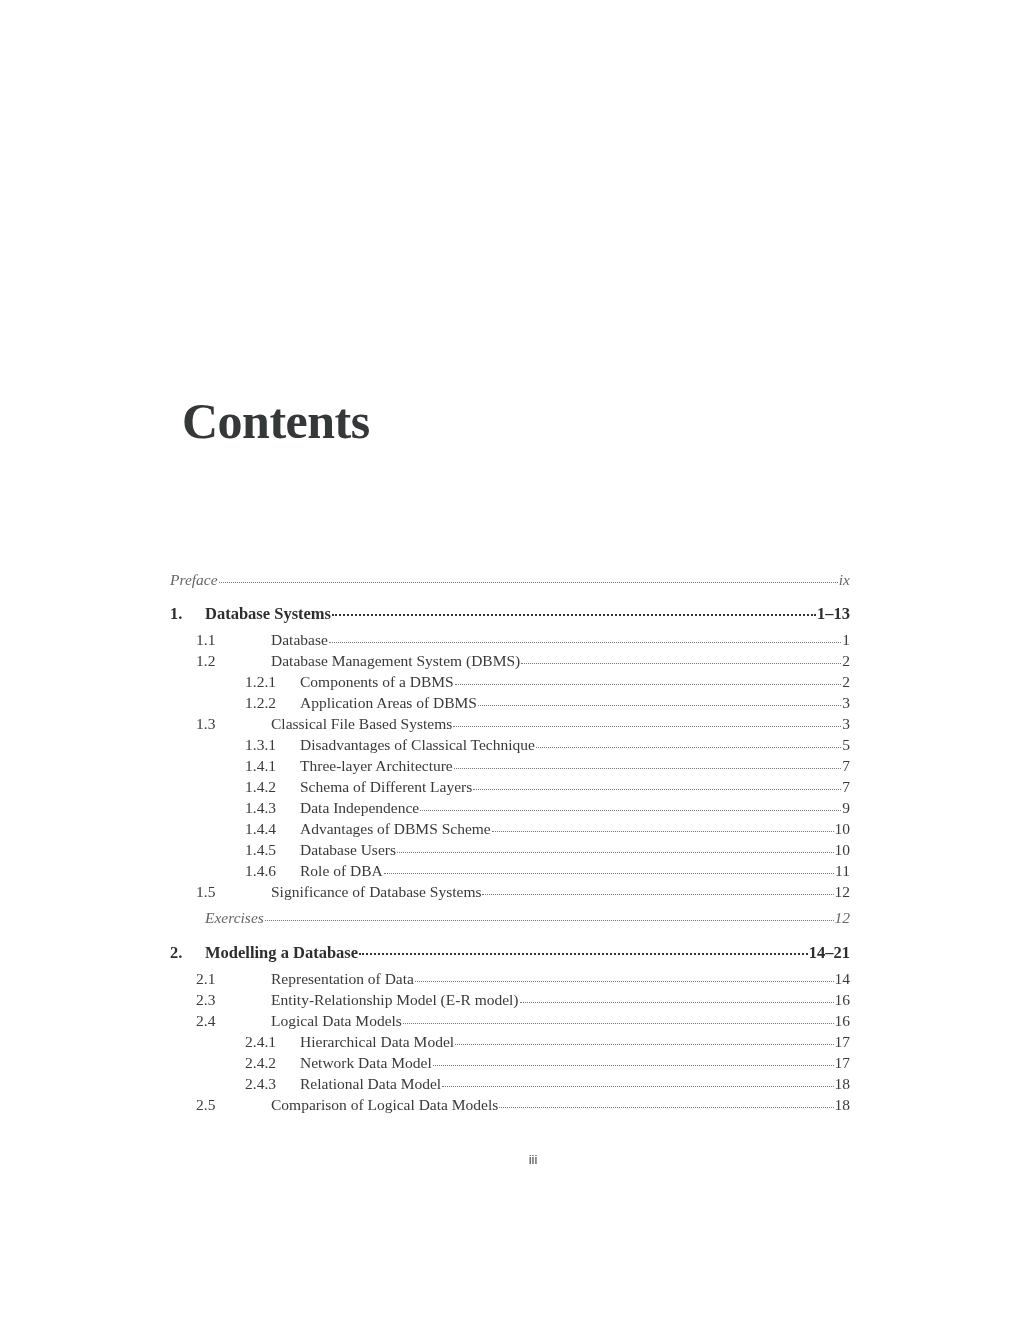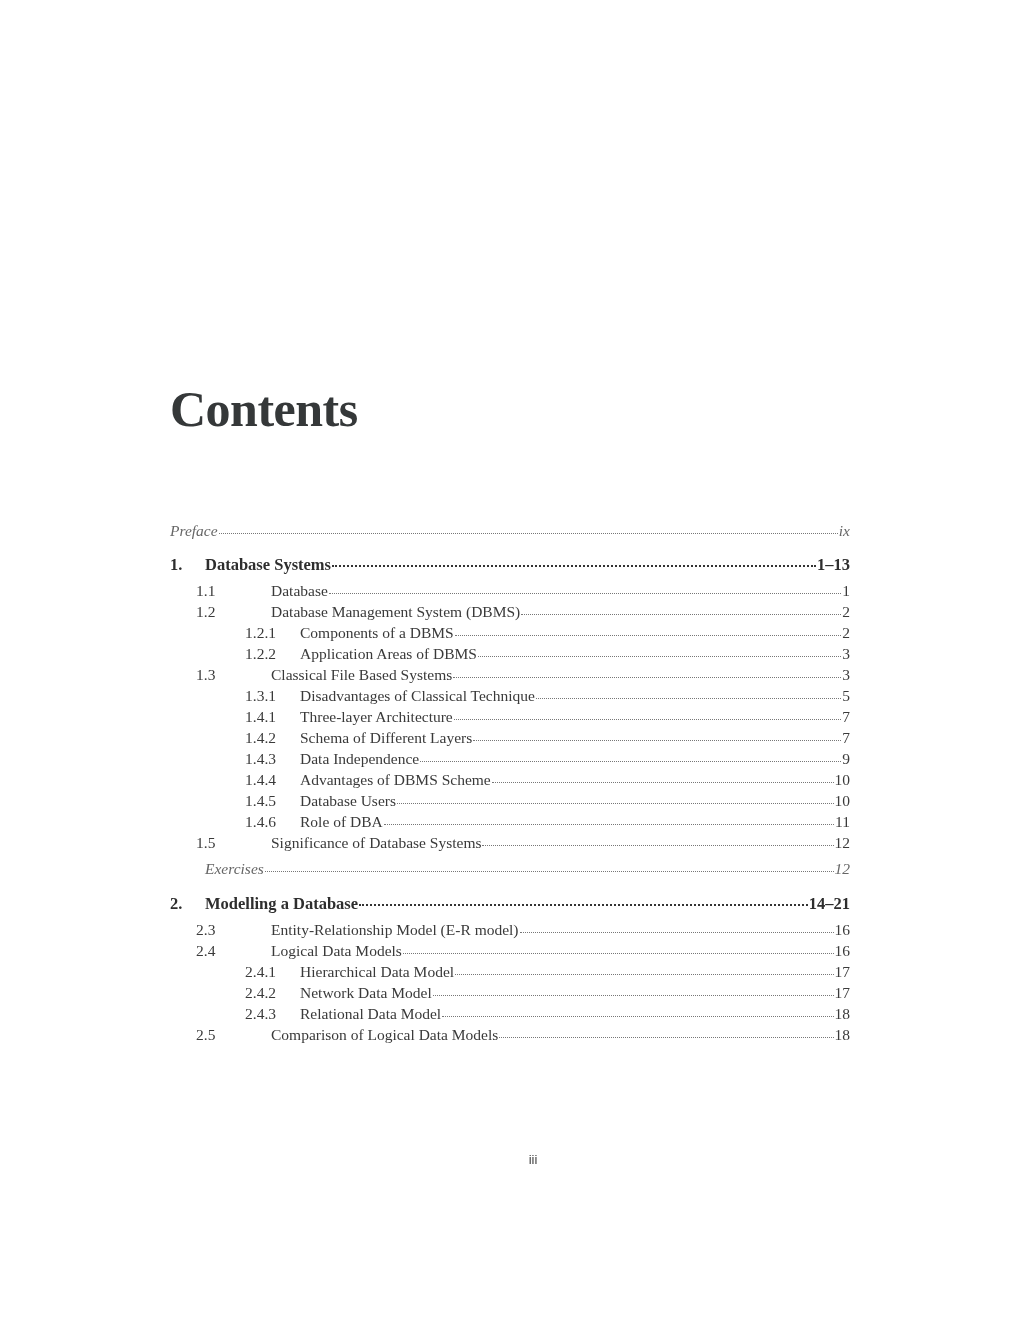--- a/index.html
+++ b/index.html
@@ -1,27 +1,27 @@
 <!DOCTYPE html>
 <html><head>
 <meta charset="utf-8">
 <style>
   html, body { margin: 0; padding: 0; background: #ffffff; }
   body { width: 1020px; height: 1320px; position: relative; overflow: hidden;
          font-family: "Liberation Serif", "DejaVu Serif", serif; color: #333638; }
   .title { position: absolute; left: 170px; top: 384px; font-size: 50px; font-weight: bold;
-           color: #353839; letter-spacing: -0.5px; line-height: 1; margin: 0; }
-  .toc { position: absolute; left: 170px; top: 522px; width: 680px; }
+           color: #353839; letter-spacing: -0.5px; line-height: 1; margin: 12px; }
+  .toc { position: absolute; left: 170px; top: 551px; width: 680px; }
   .row { position: relative; display: flex; align-items: baseline; height: 21px;
          font-size: 15.5px; color: #3a3a3a; }
   .row .num { flex: none; }
   .row .label { flex: none; white-space: nowrap; }
   .row .leader { flex: 1 1 auto; overflow: hidden; white-space: nowrap; margin: 0 1px;
                  border-bottom: 1px dotted #777; height: 0; align-self: baseline; position: relative; top: -2px; }
-  .row .page { flex: none; text-align: right; }
+  .row .page { flex: none; text-align: right; margin-top: 20px; }
   .row.lvl1 .num { width: 75px; margin-left: 26px; }
   .row.lvl2 .num { width: 55px; margin-left: 75px; }
   .row.chapter { font-weight: bold; font-size: 16.5px; color: #2e2e2e; height: 24px; }
   .row.chapter .num { width: 35px; }
   .row.chapter .leader { border-bottom: 2px dotted #333; top: -3px; }
   .row.italic .label, .row.italic .page { font-style: italic; color: #666; }
   .row.exercise { margin-left: 35px; margin-top: 5px; }
   .gap-md { height: 12px; }
   .footer { position: absolute; left: 0; width: 1020px; top: 1152px; text-align: center;
             font-family: "Liberation Sans", "DejaVu Sans", sans-serif; font-size: 13px; color: #444; margin-left: 23px; }
@@ -131,20 +131,26 @@
       </div>
       <div style="height: 13px;"></div>
       <div class="row chapter">
         <span class="num">2.</span>
         <span class="label">Modelling a Database</span>
         <span class="leader"></span>
         <span class="page">14–21</span>
       </div>
       <div style="height: 3px;"></div>
       <div class="row lvl1">
+        <span class="num">2.1</span>
+        <span class="label">Representation of Data</span>
+        <span class="leader"></span>
+        <span class="page">14</span>
+      </div>
+      <div class="row lvl1">
         <span class="num">2.3</span>
         <span class="label">Entity-Relationship Model (E-R model)</span>
         <span class="leader"></span>
         <span class="page">16</span>
       </div>
       <div class="row lvl1">
         <span class="num">2.4</span>
         <span class="label">Logical Data Models</span>
         <span class="leader"></span>
         <span class="page">16</span>

